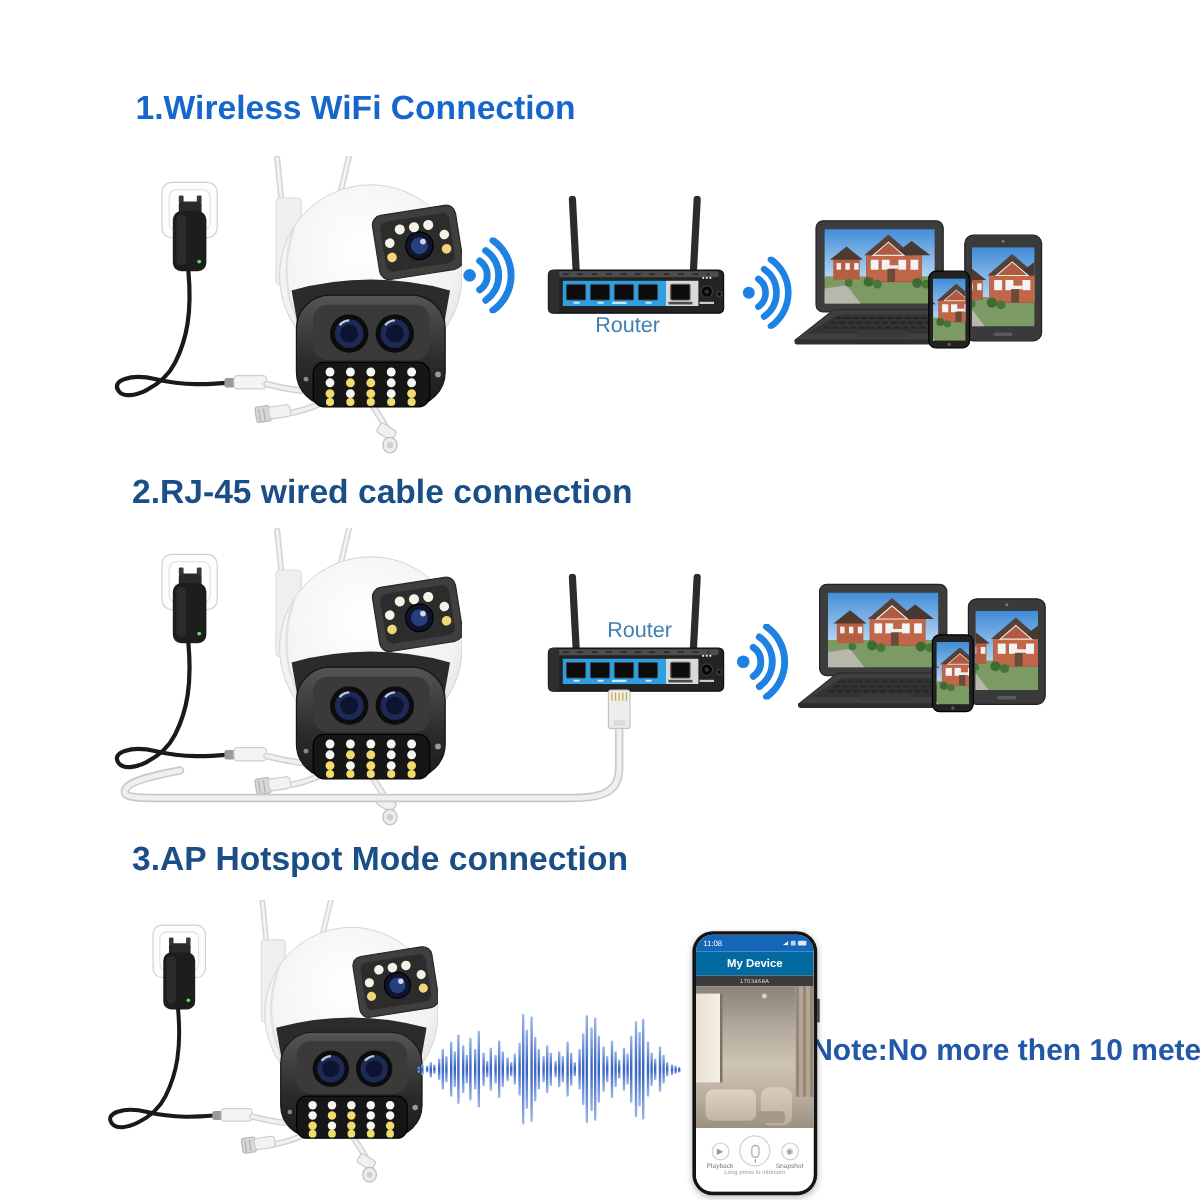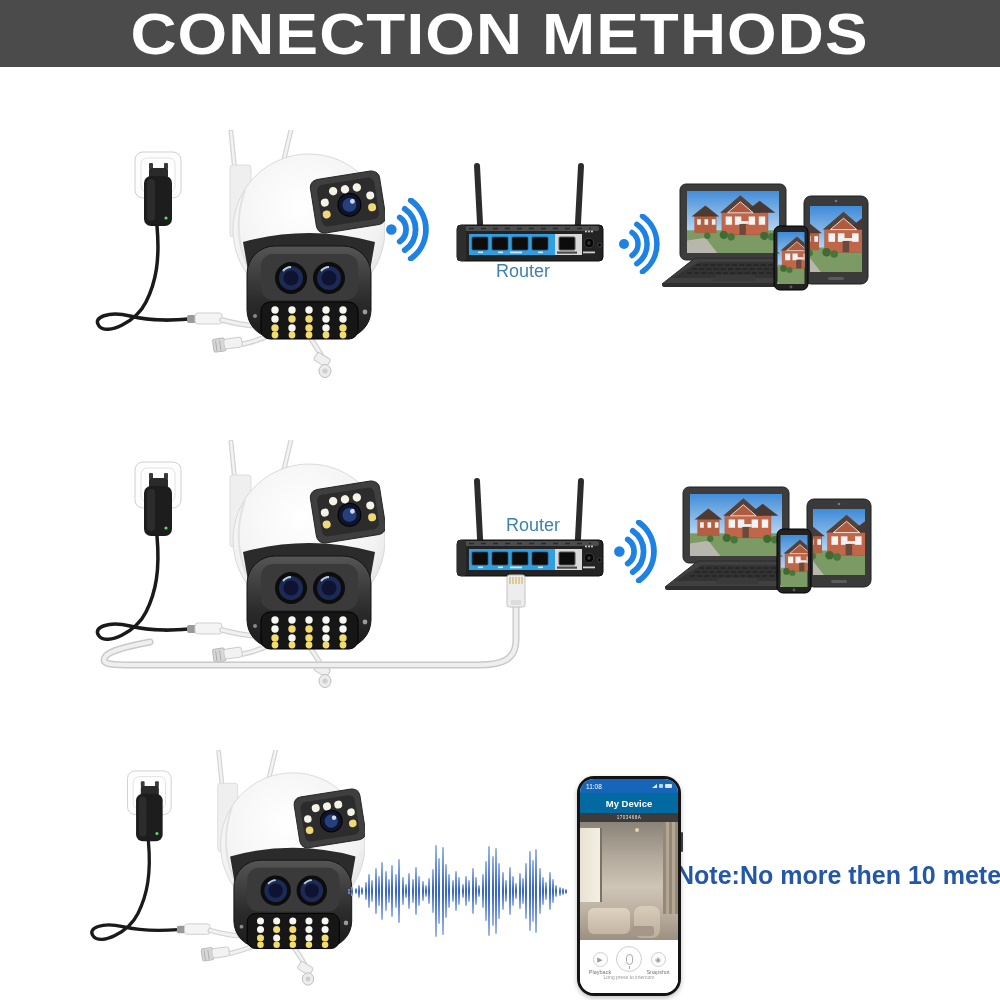--- a/index.html
+++ b/index.html
@@ -83,24 +83,24 @@
   .clabel{font-size:5.5px;color:#777;margin-top:2px;}
   .chint{font-size:5px;color:#9a9a9a;margin-top:2px;white-space:nowrap;}
   .mic{width:7px;height:11px;border:1px solid #a8a8a8;border-radius:4px;position:relative;}
   .mic:after{content:"";position:absolute;left:2.5px;top:11px;width:1px;height:3px;background:#a8a8a8;}
 </style>
 </head>
 <body>
 
 <div class="stage">
 
-  <div class="banner">
-    <span class="banner-title">CONECTION METHODS</span>
-  </div>
-
+
+  <div class="sec-heading h1">1.Wireless WiFi Connection</div>
+  <div class="sec-heading h2">2.RJ-45 wired cable connection</div>
+  <div class="sec-heading h3">3.AP Hotspot Mode connection</div>
 
   <div class="router-label rl1">Router</div>
   <div class="router-label rl2">Router</div>
 
   <div class="note-text">Note:No more then 10 meters</div>
 
   <svg class="scene" viewBox="0 0 1000 1000">
     <defs>
       <radialGradient id="gDome" cx="45%" cy="35%" r="75%">
         <stop offset="0%" stop-color="#ffffff"></stop>

